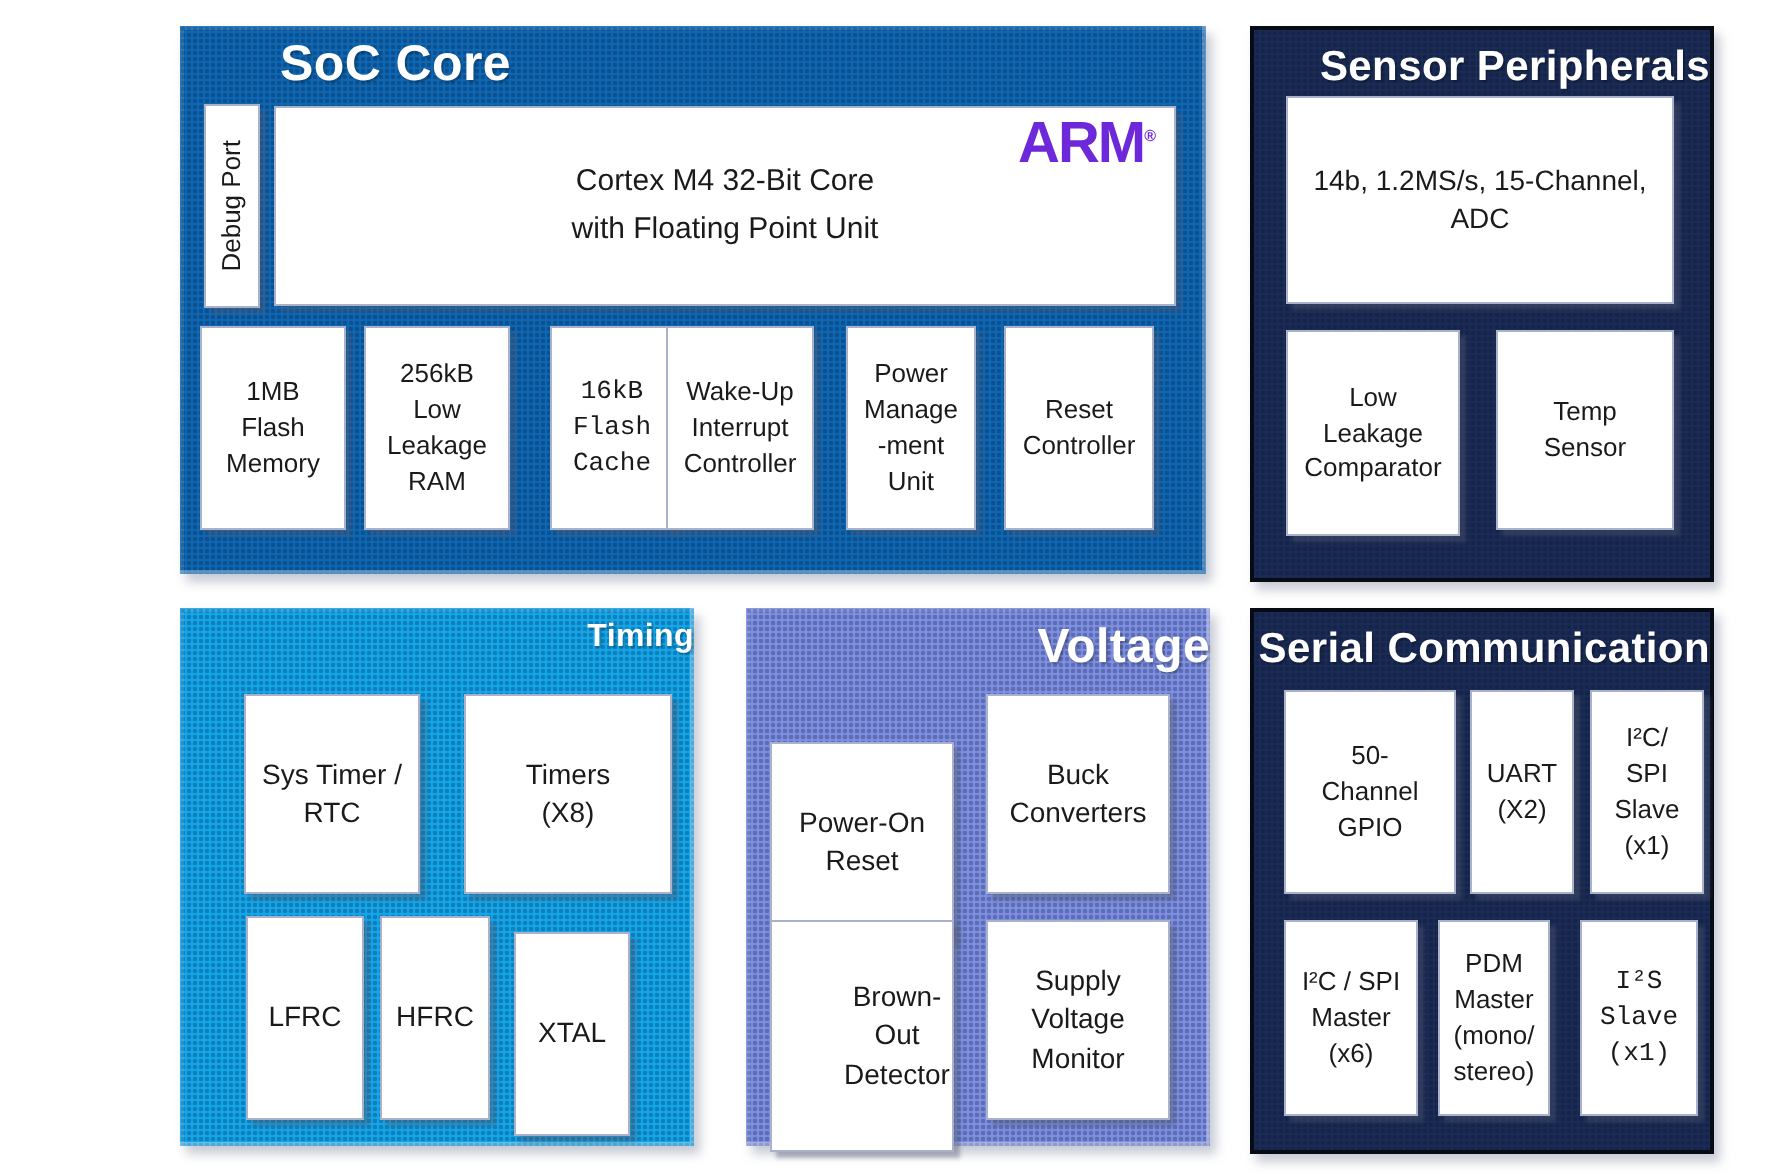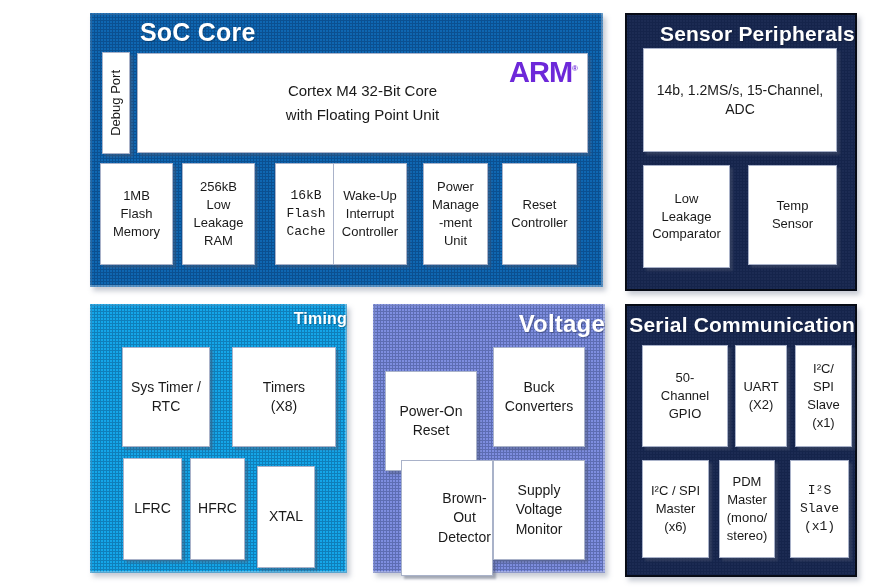--- a/index.html
+++ b/index.html
@@ -65,21 +65,21 @@
   
   .timing .m0 { left:32px;  top:43px;  width:88px; height:100px; font-size:14px; }
   .timing .m1 { left:142px; top:43px;  width:104px; height:100px; font-size:14px; }
   .timing .m2 { left:33px;  top:154px; width:59px; height:102px; font-size:14px; }
   .timing .m3 { left:100px; top:154px; width:55px; height:102px; font-size:14px; }
   .timing .m4 { left:167px; top:162px; width:58px; height:102px; font-size:14px; }
 
   
   .voltage .m0 { left:12px;  top:43px;  width:92px; height:100px; font-size:14px;margin-top:24px; }
   .voltage .m1 { left:120px; top:43px;  width:92px; height:100px; font-size:14px; }
-  .voltage .m2 { left:28px;  top:156px; width:92px; height:116px; font-size:14px;padding-left:36px; }
+  .voltage .m2 { left:12px;  top:156px; width:92px; height:116px; font-size:14px;padding-left:36px; }
   .voltage .m3 { left:120px; top:156px; width:92px; height:100px; font-size:14px; }
 
   
   .serial .m0 { left:15px;  top:39px;  width:86px; height:102px; }
   .serial .m1 { left:108px; top:39px;  width:52px; height:102px; }
   .serial .m2 { left:168px; top:39px;  width:57px; height:102px; }
   .serial .m3 { left:15px;  top:154px; width:67px; height:98px; }
   .serial .m4 { left:92px;  top:154px; width:56px; height:98px; }
   .serial .m5 { left:163px; top:154px; width:59px; height:98px;font-family:Liberation Mono, monospace; }
 </style>

